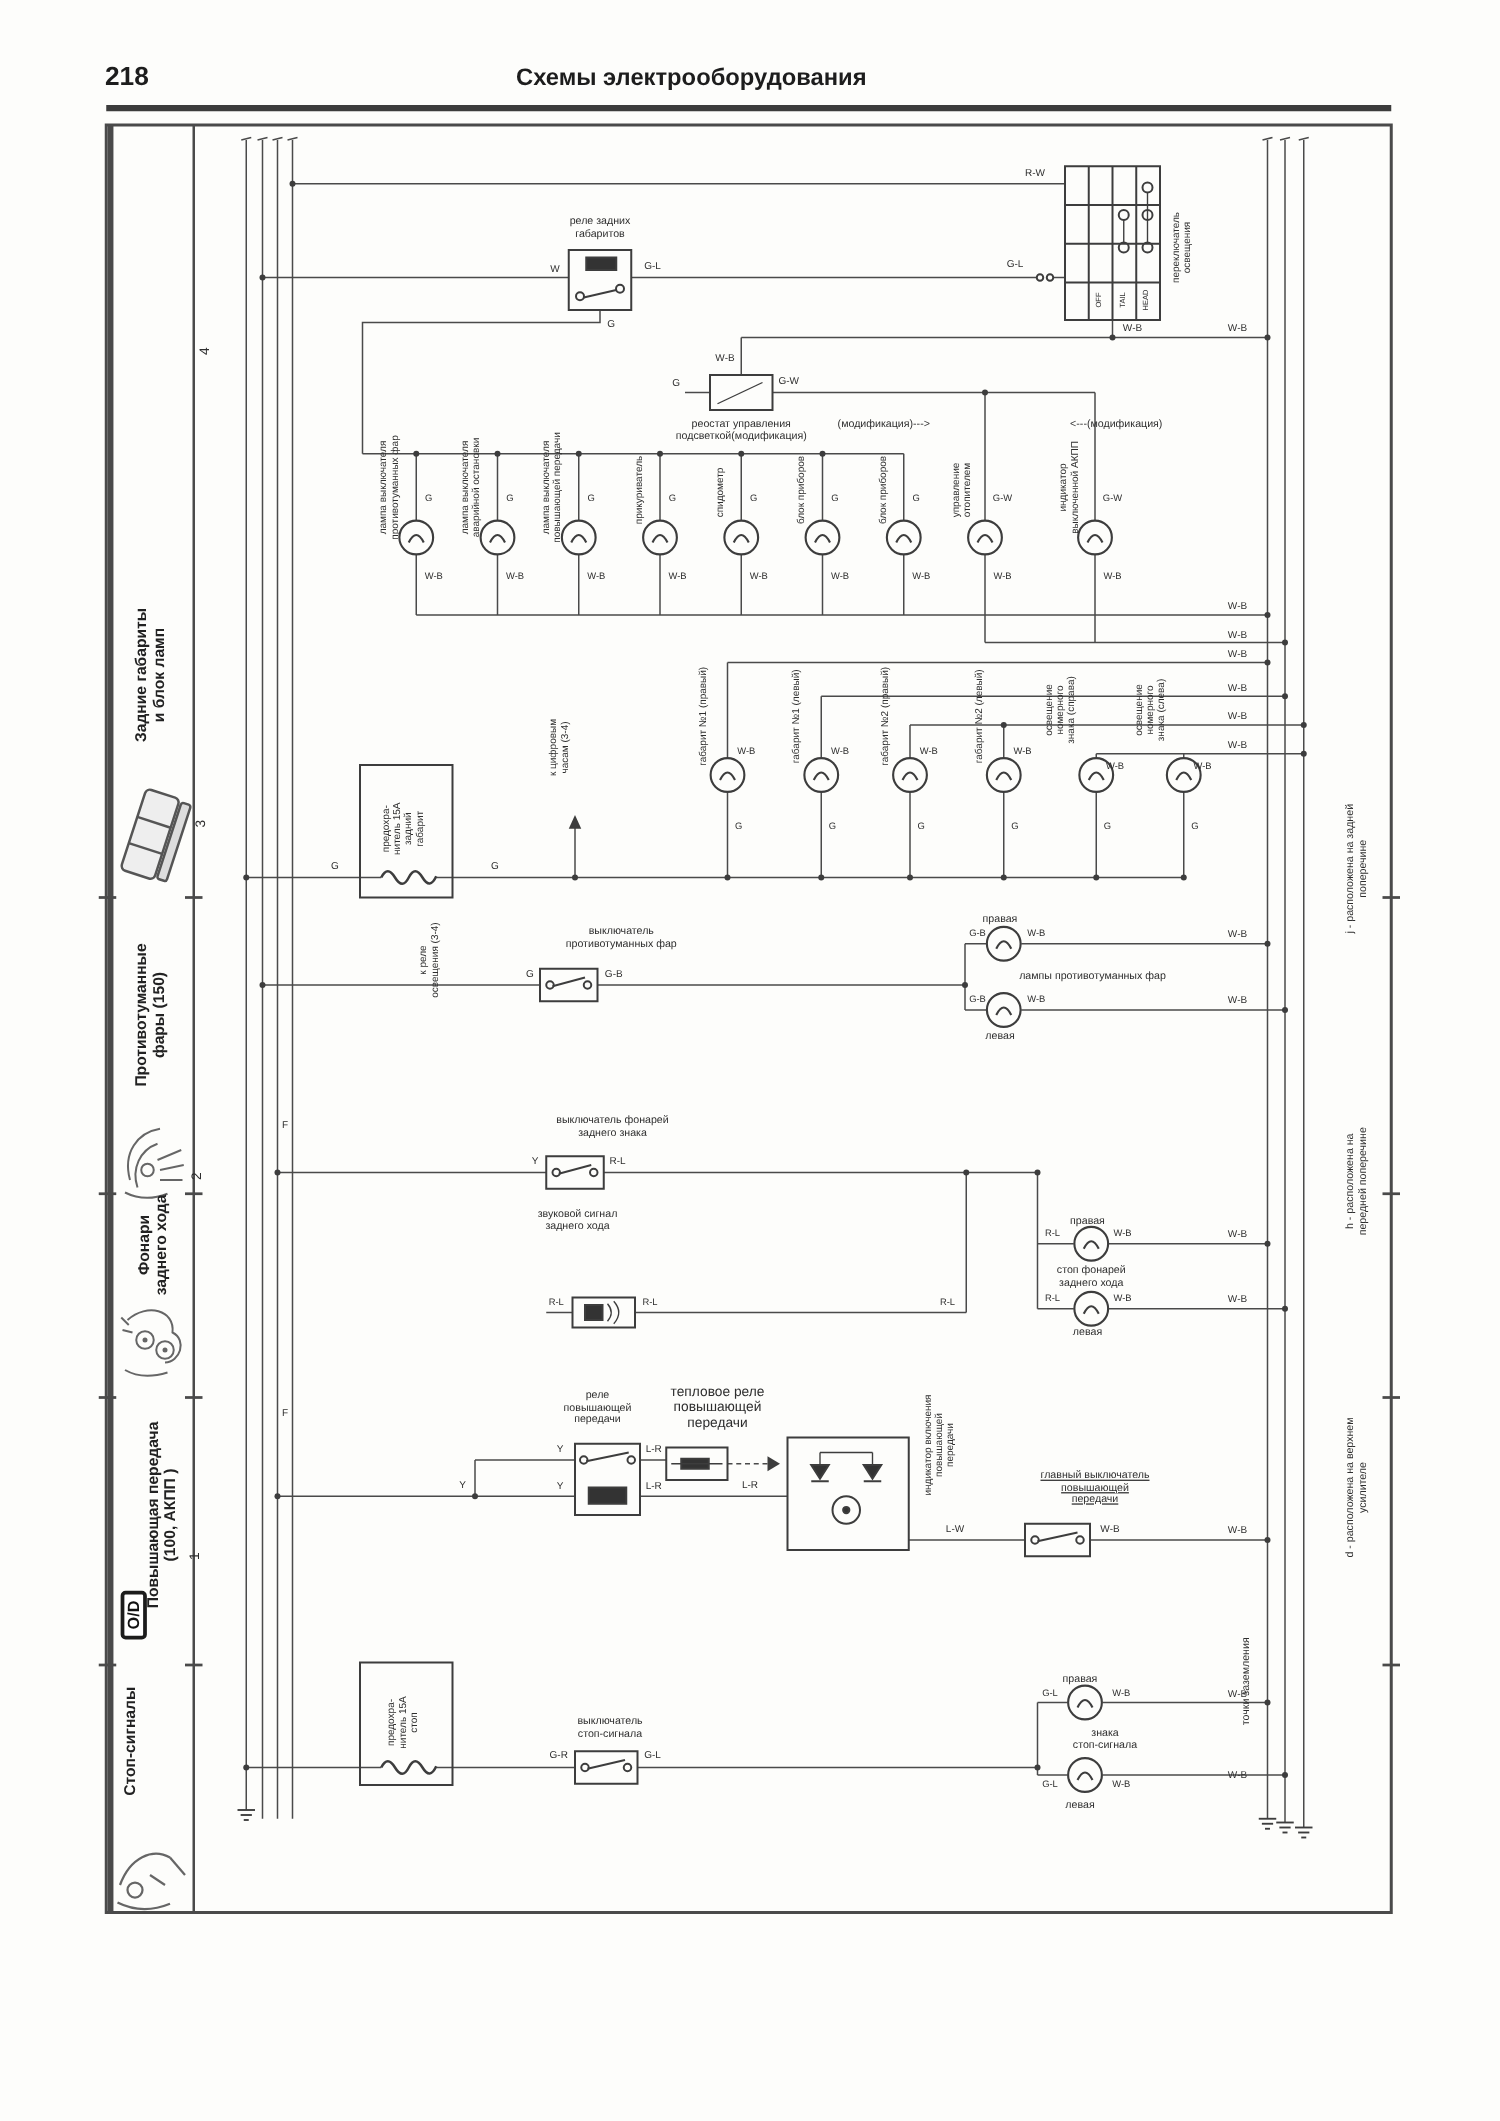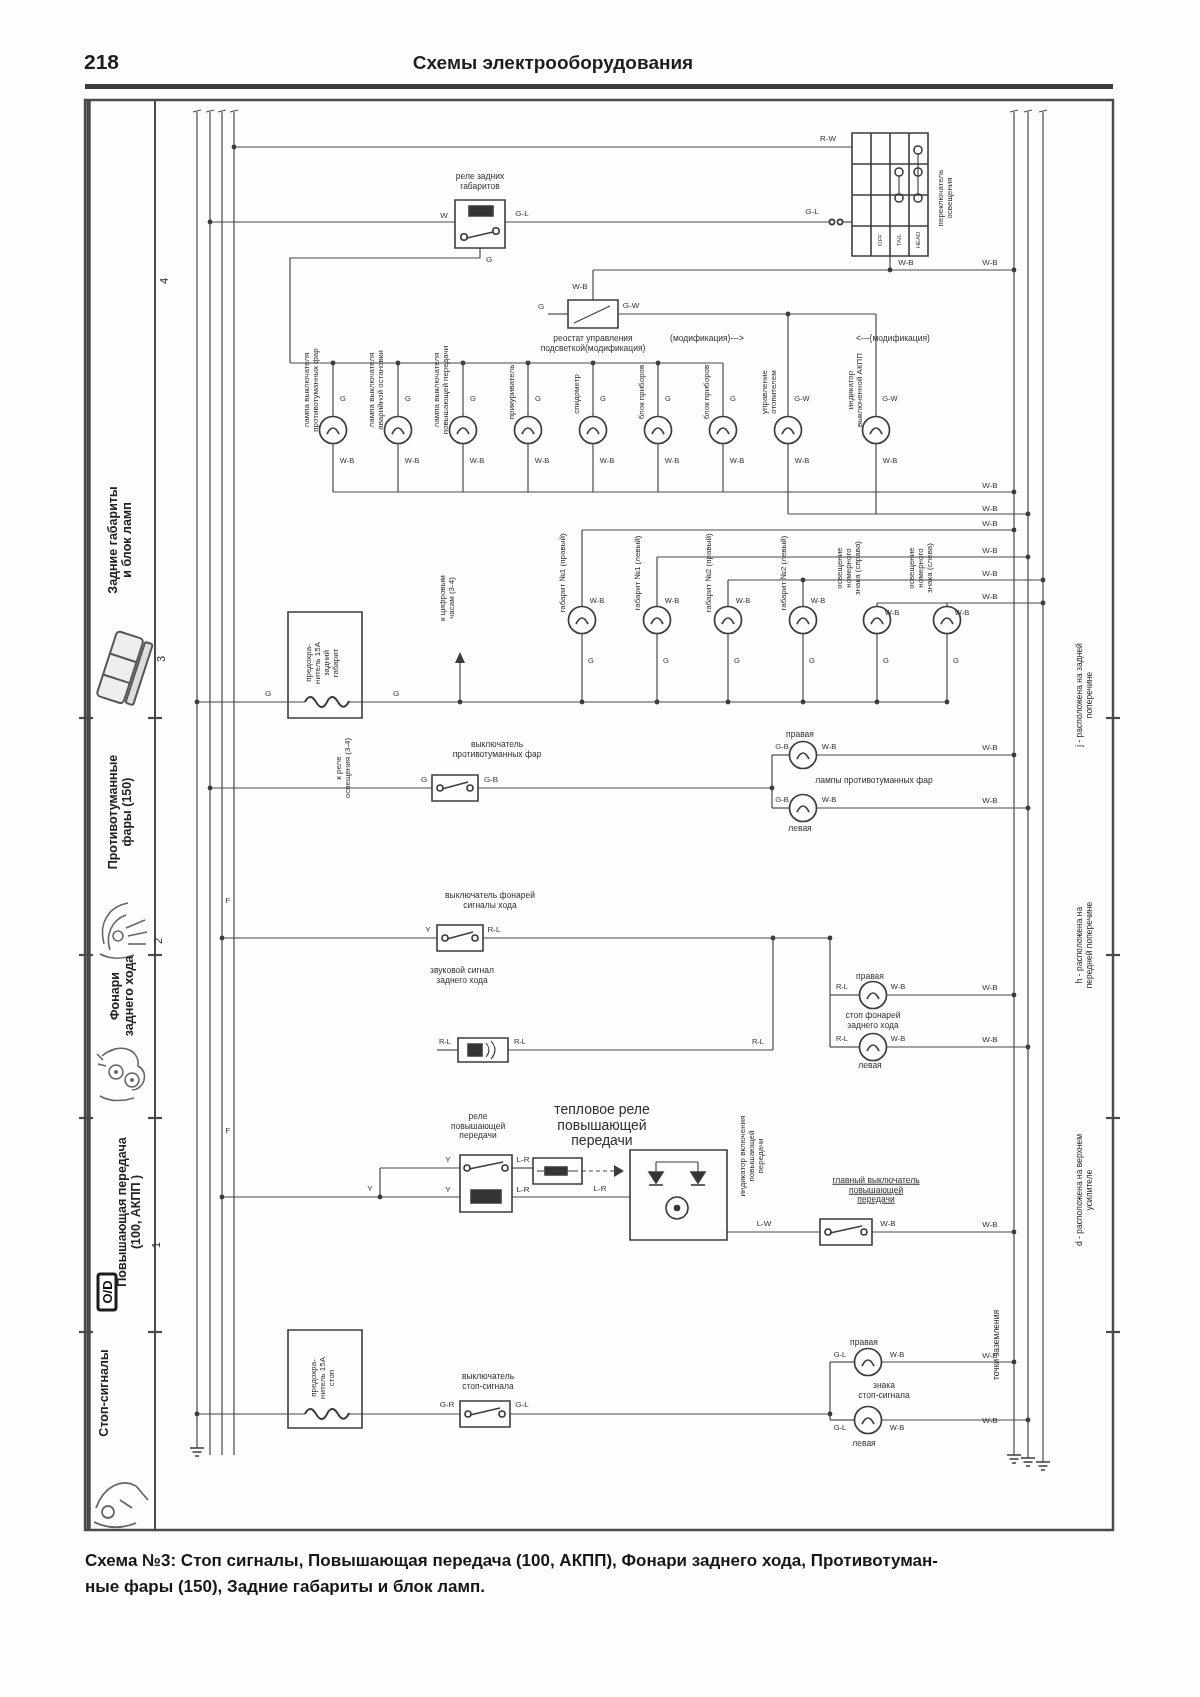--- a/index.html
+++ b/index.html
@@ -532,21 +532,21 @@
       <div class="lbl" style="left: 874px; top: 781px; font-size: 8.5px; transform: translate(-50%, -50%);">лампы противотуманных фар</div>
       <div class="lbl" style="left: 800px; top: 829px; font-size: 8.5px; transform: translate(-50%, -50%);">левая</div>
       <div class="lbl" style="left: 782px; top: 747px; font-size: 7.5px; transform: translate(-50%, -50%);">G-B</div>
       <div class="lbl" style="left: 829px; top: 747px; font-size: 7.5px; transform: translate(-50%, -50%);">W-B</div>
       <div class="lbl" style="left: 782px; top: 800px; font-size: 7.5px; transform: translate(-50%, -50%);">G-B</div>
       <div class="lbl" style="left: 829px; top: 800px; font-size: 7.5px; transform: translate(-50%, -50%);">W-B</div>
       <div class="lbl" style="left: 990px; top: 748px; font-size: 8px; transform: translate(-50%, -50%);">W-B</div>
       <div class="lbl" style="left: 990px; top: 801px; font-size: 8px; transform: translate(-50%, -50%);">W-B</div>
       <div class="lbl" style="left: 228px; top: 901px; font-size: 8px; transform: translate(-50%, -50%);">F</div>
       <div class="lbl" style="left: 490px; top: 901px; font-size: 8.5px; transform: translate(-50%, -50%);">выключатель фонарей
-сигналы хода</div>
+заднего знака</div>
       <div class="lbl" style="left: 428px; top: 930px; font-size: 8px; transform: translate(-50%, -50%);">Y</div>
       <div class="lbl" style="left: 494px; top: 930px; font-size: 8px; transform: translate(-50%, -50%);">R-L</div>
       <div class="lbl" style="left: 462px; top: 976px; font-size: 8.5px; transform: translate(-50%, -50%);">звуковой сигнал
 заднего хода</div>
       <div class="lbl" style="left: 445px; top: 1042px; font-size: 7.5px; transform: translate(-50%, -50%);">R-L</div>
       <div class="lbl" style="left: 520px; top: 1042px; font-size: 7.5px; transform: translate(-50%, -50%);">R-L</div>
       <div class="lbl" style="left: 758px; top: 1042px; font-size: 7.5px; transform: translate(-50%, -50%);">R-L</div>
       <div class="lbl" style="left: 870px; top: 977px; font-size: 8.5px; transform: translate(-50%, -50%);">правая</div>
       <div class="lbl" style="left: 873px; top: 1021px; font-size: 8.5px; transform: translate(-50%, -50%);">стоп фонарей
 заднего хода</div>
@@ -554,21 +554,21 @@
       <div class="lbl" style="left: 842px; top: 987px; font-size: 7.5px; transform: translate(-50%, -50%);">R-L</div>
       <div class="lbl" style="left: 898px; top: 987px; font-size: 7.5px; transform: translate(-50%, -50%);">W-B</div>
       <div class="lbl" style="left: 842px; top: 1039px; font-size: 7.5px; transform: translate(-50%, -50%);">R-L</div>
       <div class="lbl" style="left: 898px; top: 1039px; font-size: 7.5px; transform: translate(-50%, -50%);">W-B</div>
       <div class="lbl" style="left: 990px; top: 988px; font-size: 8px; transform: translate(-50%, -50%);">W-B</div>
       <div class="lbl" style="left: 990px; top: 1040px; font-size: 8px; transform: translate(-50%, -50%);">W-B</div>
       <div class="lbl" style="left: 228px; top: 1131px; font-size: 8px; transform: translate(-50%, -50%);">F</div>
       <div class="lbl" style="left: 478px; top: 1126px; font-size: 8.5px; transform: translate(-50%, -50%);">реле
 повышающей
 передачи</div>
-      <div class="lbl" style="left: 574px; top: 1126px; font-size: 14px; transform: translate(-50%, -50%); margin-left: 28px;">тепловое реле
+      <div class="lbl" style="left: 574px; top: 1126px; font-size: 11px; transform: translate(-50%, -50%);">тепловое реле
 повышающей
 передачи</div>
       <div class="lbl" style="left: 370px; top: 1189px; font-size: 8px; transform: translate(-50%, -50%);">Y</div>
       <div class="lbl" style="left: 448px; top: 1160px; font-size: 8px; transform: translate(-50%, -50%);">Y</div>
       <div class="lbl" style="left: 448px; top: 1190px; font-size: 8px; transform: translate(-50%, -50%);">Y</div>
       <div class="lbl" style="left: 523px; top: 1160px; font-size: 8px; transform: translate(-50%, -50%);">L-R</div>
       <div class="lbl" style="left: 523px; top: 1190px; font-size: 8px; transform: translate(-50%, -50%);">L-R</div>
       <div class="lbl" style="left: 600px; top: 1189px; font-size: 8px; transform: translate(-50%, -50%);">L-R</div>
       <div class="lbl" style="left: 752px; top: 1156px; font-size: 8px; transform: translate(-50%, -50%) rotate(-90deg);">индикатор включения
 повышающей
@@ -595,15 +595,13 @@
       <div class="lbl" style="left: 840px; top: 1428px; font-size: 7.5px; transform: translate(-50%, -50%);">G-L</div>
       <div class="lbl" style="left: 897px; top: 1428px; font-size: 7.5px; transform: translate(-50%, -50%);">W-B</div>
       <div class="lbl" style="left: 990px; top: 1356px; font-size: 8px; transform: translate(-50%, -50%);">W-B</div>
       <div class="lbl" style="left: 990px; top: 1421px; font-size: 8px; transform: translate(-50%, -50%);">W-B</div>
       <div class="lbl" style="left: 997px; top: 1345px; font-size: 8.5px; transform: translate(-50%, -50%) rotate(-90deg);">точки заземления</div>
       <div class="lbl" style="left: 1085px; top: 695px; font-size: 8.5px; transform: translate(-50%, -50%) rotate(-90deg);">j - расположена на задней поперечине</div>
       <div class="lbl" style="left: 1085px; top: 945px; font-size: 8.5px; transform: translate(-50%, -50%) rotate(-90deg);">h - расположена на передней поперечине</div>
       <div class="lbl" style="left: 1085px; top: 1190px; font-size: 8.5px; transform: translate(-50%, -50%) rotate(-90deg);">d - расположена на верхнем усилителе</div>
     </div>
 
-  <div class="abs" id="caption">Схема №3: Стоп сигналы, Повышающая передача (100, АКПП), Фонари заднего хода, Противотуман-
-ные фары (150), Задние габариты и блок ламп.</div>
 </div>
 
 </body></html>

